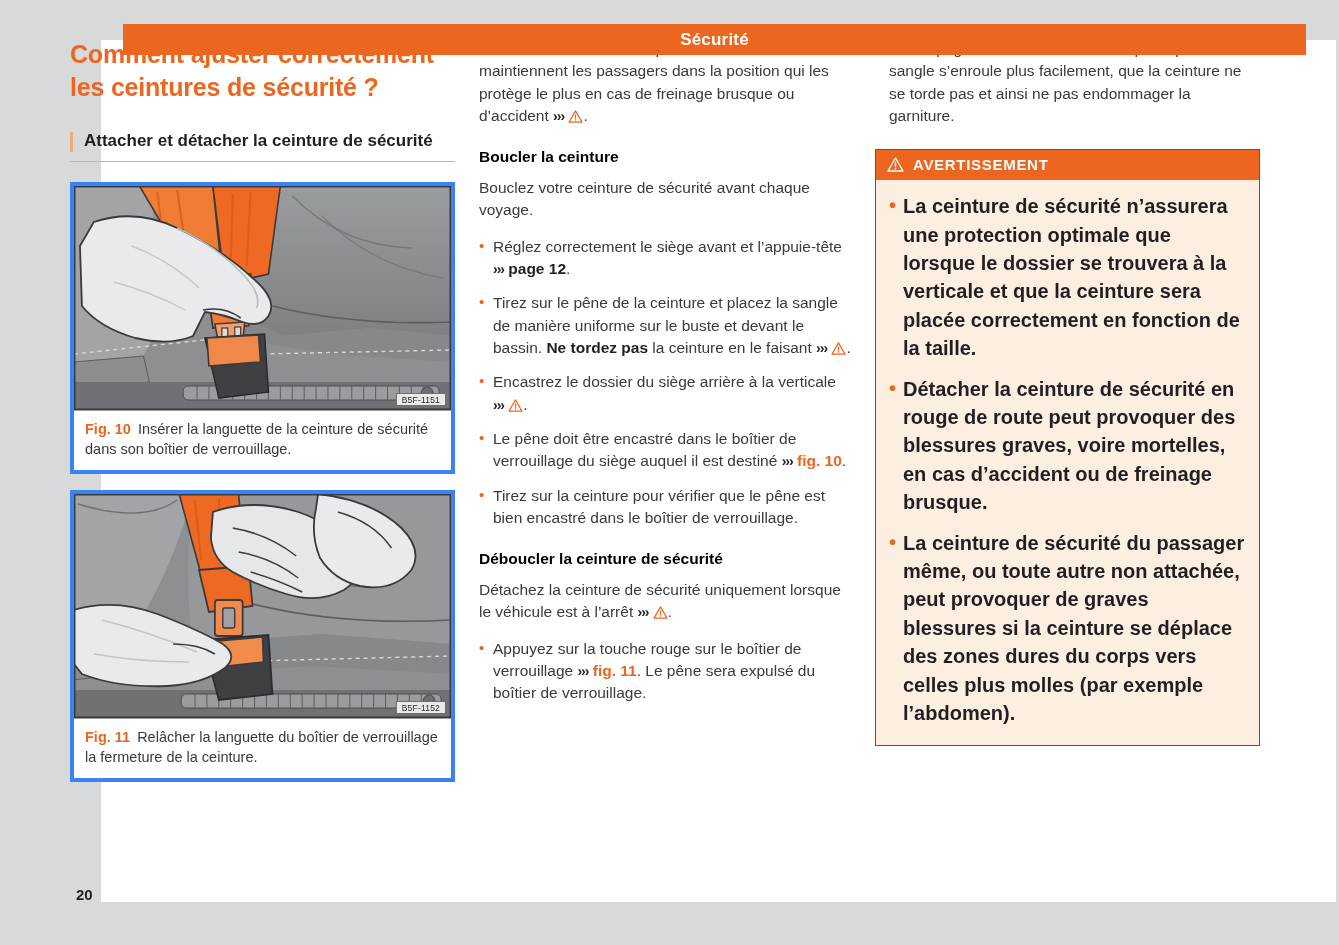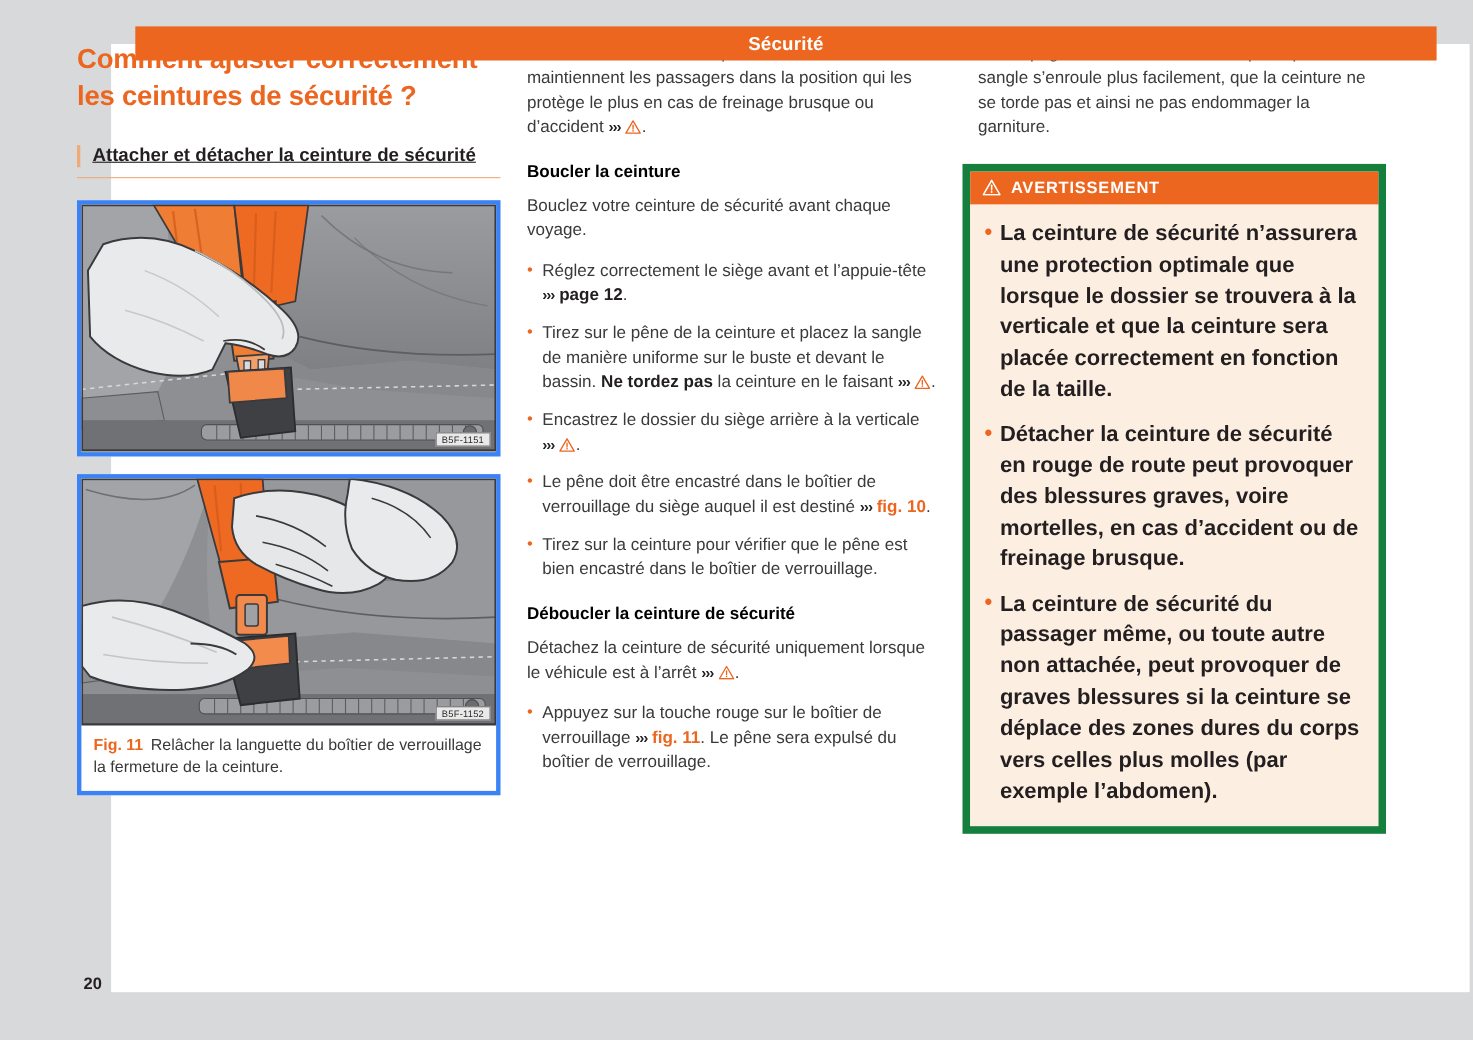--- a/index.html
+++ b/index.html
@@ -103,21 +103,20 @@
     bottom: 9px;
     width: 2.5px;
     background: #f0a977;
   }
   .section-head-text {
     font-size: 17px;
     line-height: 1.32;
     font-weight: bold;
     color: #231f20;
     display: block;
-    text-decoration: underline;
   }
 
   .sub-head {
     font-size: 15.5px;
     font-weight: bold;
     color: #000000;
     margin: 20px 0 9px 0;
     line-height: 1.35;
   }
   .sub-head:first-child { margin-top: 0; }
@@ -204,21 +203,21 @@
     color: #3a3a3c;
   }
   .fig-label {
     color: #ec6620;
     font-weight: bold;
     margin-right: 7px;
   }
 
   
   .warning-box {
-    border: 7px solid #15803d;
+    border: 1px solid #15803d;
     margin-top: 22px;
   }
   .warning-head {
     background: #ec6620;
     color: #ffffff;
     padding: 6px 11px 7px 11px;
     display: flex;
     align-items: center;
     gap: 9px;
   }
@@ -321,20 +320,23 @@
 
             <path d="M20 36 Q62 22 104 42 Q150 64 180 92 Q206 114 196 130 Q188 142 170 136 Q150 128 132 126 L120 150 Q96 160 62 152 Q26 142 8 120 L6 60 Z" fill="#e9eaec" stroke="#3a3a3c" stroke-width="1.8"></path>
             <path d="M104 42 Q140 58 168 86 Q190 108 184 122" fill="none" stroke="#b9bbbd" stroke-width="1.6"></path>
             <path d="M58 60 Q96 74 126 102" fill="none" stroke="#c6c8ca" stroke-width="1.4"></path>
             <path d="M40 96 Q78 106 112 124" fill="none" stroke="#c6c8ca" stroke-width="1.4"></path>
             <path d="M130 124 Q152 120 168 132" fill="none" stroke="#3a3a3c" stroke-width="1.6"></path>
             <rect x="0" y="0" width="380" height="224" fill="none" stroke="#3a3a3c" stroke-width="3"></rect>
           </svg>
           <span class="img-code">B5F-1151</span>
         </div>
+        <figcaption class="figure-caption">
+          <span class="fig-label">Fig. 10</span><span>Insérer la languette de la ceinture de sécurité dans son boîtier de verrouillage.</span>
+        </figcaption>
       </figure>
 
       <figure class="figure">
         <div class="figure-image">
           <svg viewBox="0 0 380 224" preserveAspectRatio="none">
             <rect x="0" y="0" width="380" height="224" fill="#8d8f93"></rect>
 
             <path d="M0 0 L120 0 Q100 70 70 120 L0 132 Z" fill="#a2a4a8"></path>
             <path d="M0 132 L70 120 Q60 150 58 178 L0 186 Z" fill="#8a8c90" stroke="#5e6064" stroke-width="1"></path>
             <path d="M4 10 Q70 30 104 6" fill="none" stroke="#6e7074" stroke-width="1.4"></path>

